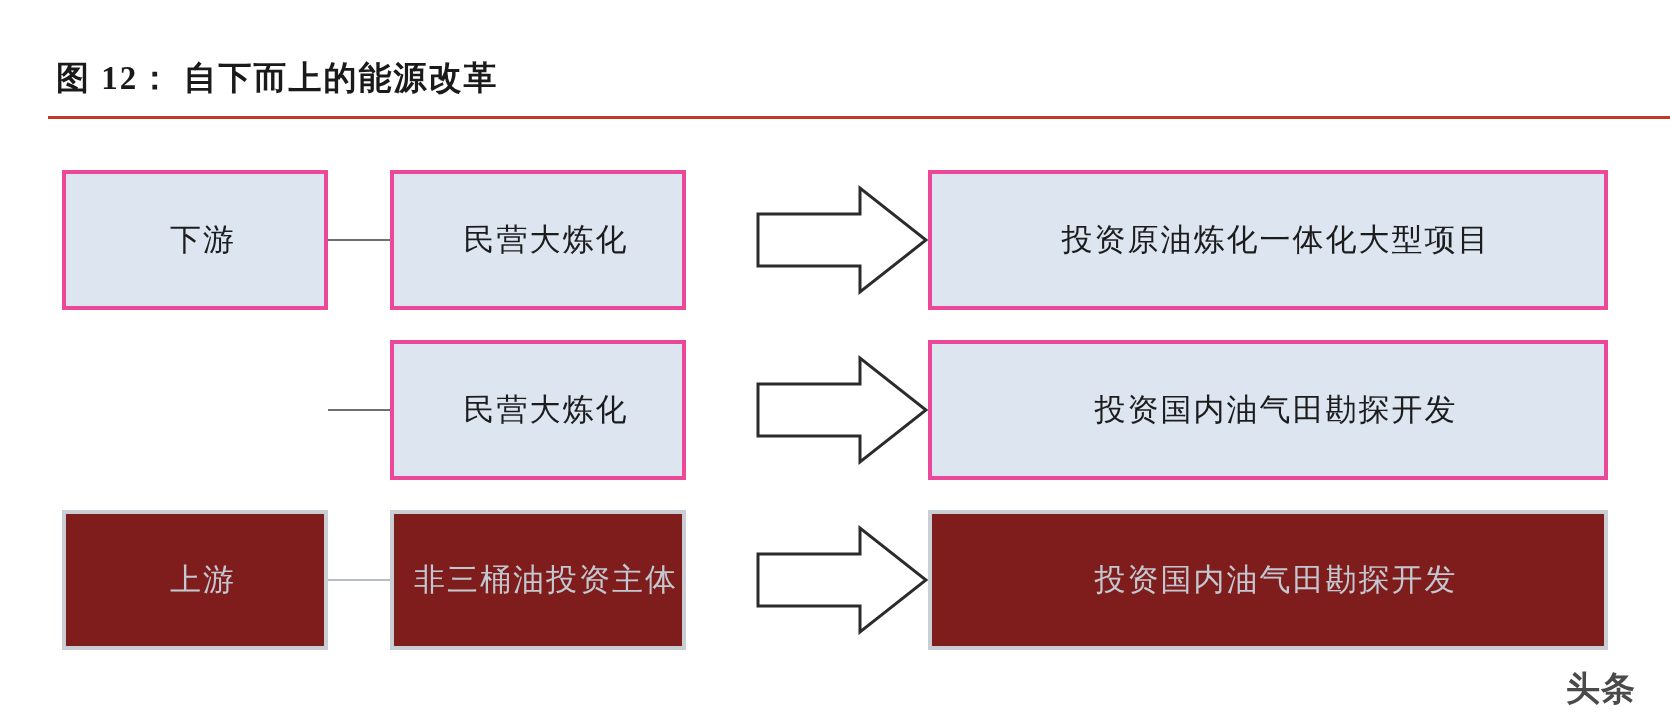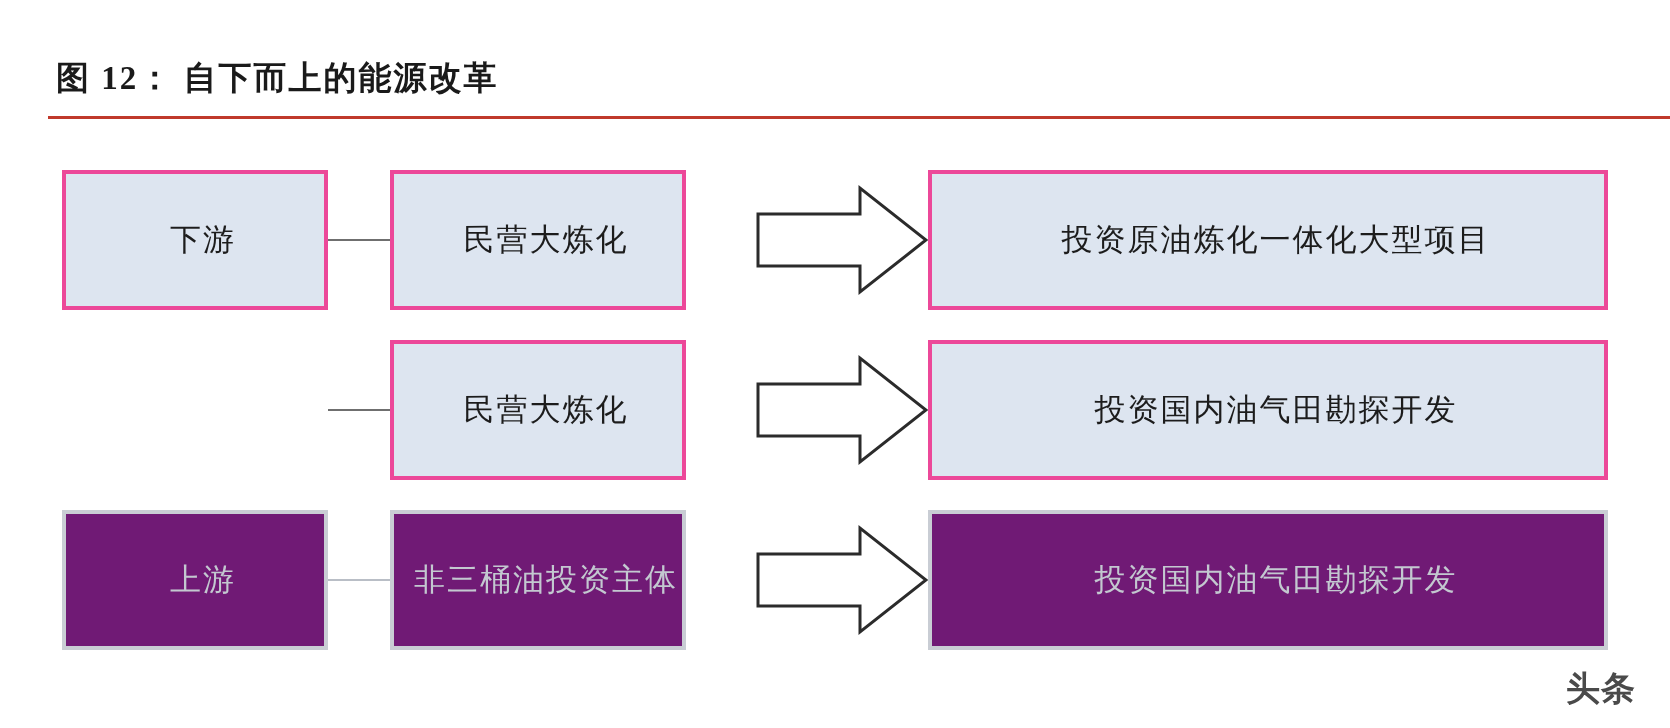--- a/index.html
+++ b/index.html
@@ -91,21 +91,21 @@
   }
   .box-action {
     left: 928px;
     top: 0;
     width: 680px;
     height: 140px;
   }
 
   
   .row-upstream .box {
-    background: #701a75;
+    background: #7f1d1d;
     border-color: #c9cdd4;
     color: #c3c8d0;
   }
 
   
   .connector {
     position: absolute;
     left: 328px;
     top: 69px;
     width: 62px;

